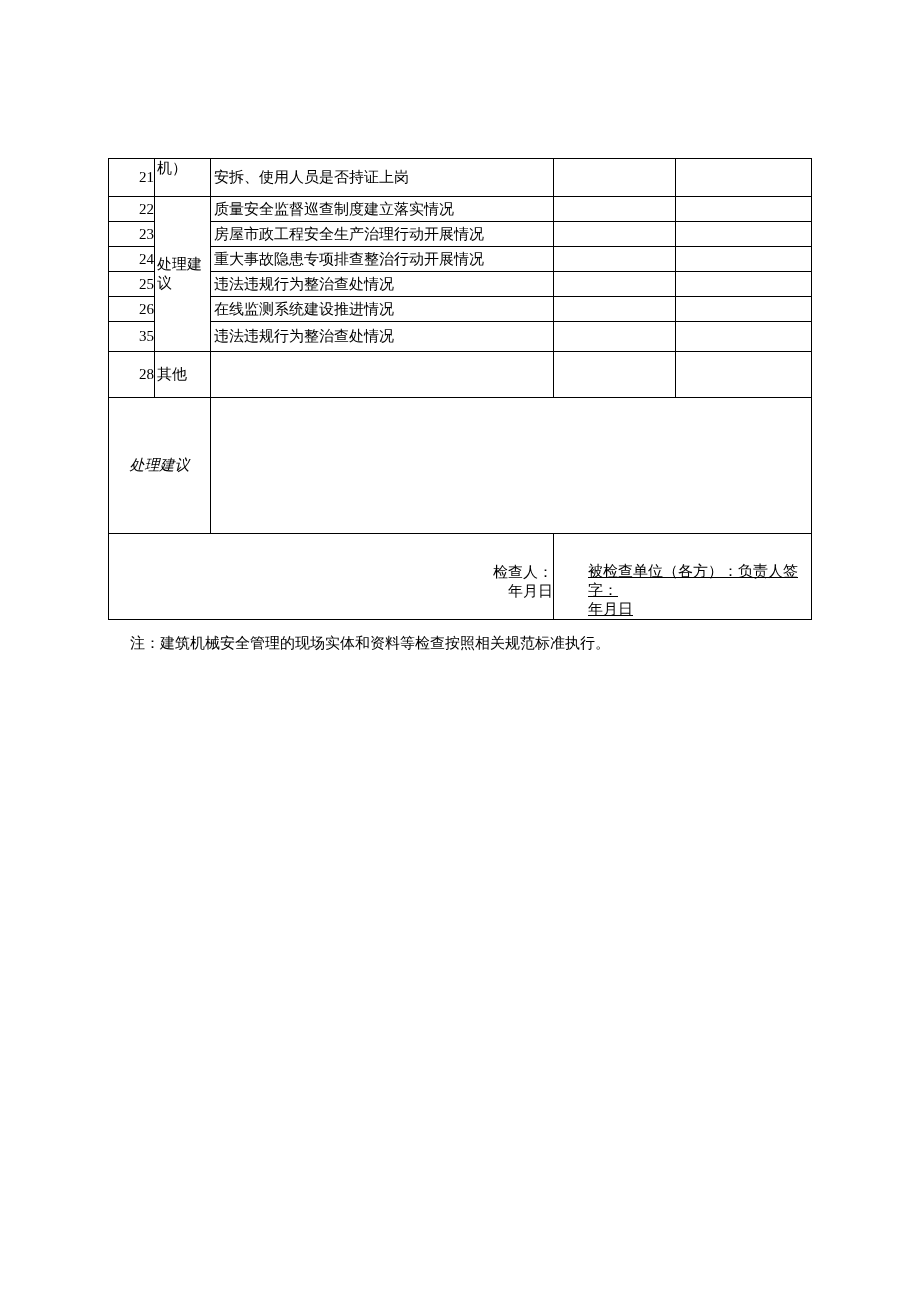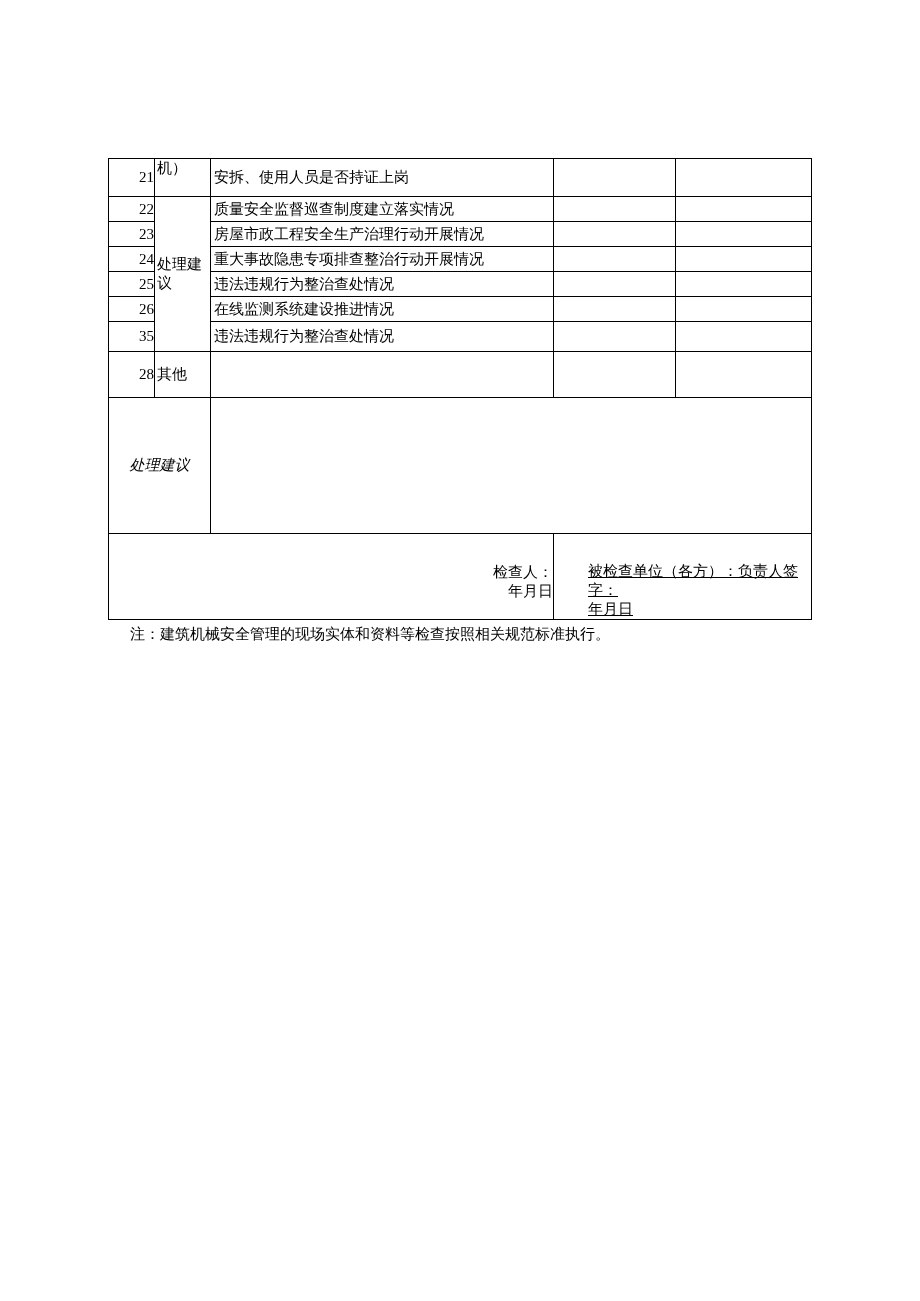--- a/index.html
+++ b/index.html
@@ -78,21 +78,21 @@
       text-align: left;
       padding-left: 34px;
       padding-top: 28px;
       vertical-align: top;
       text-decoration: underline;
     }
     .cat-top {
       vertical-align: top;
     }
     .footnote {
-      margin-top: 3px;
+      margin-top: 12px;
       padding-left: 22px;
       font-size: 15px;
       line-height: 1.5;
     }
   </style>
 </head>
 <body>
 
 <table>
   <colgroup>

